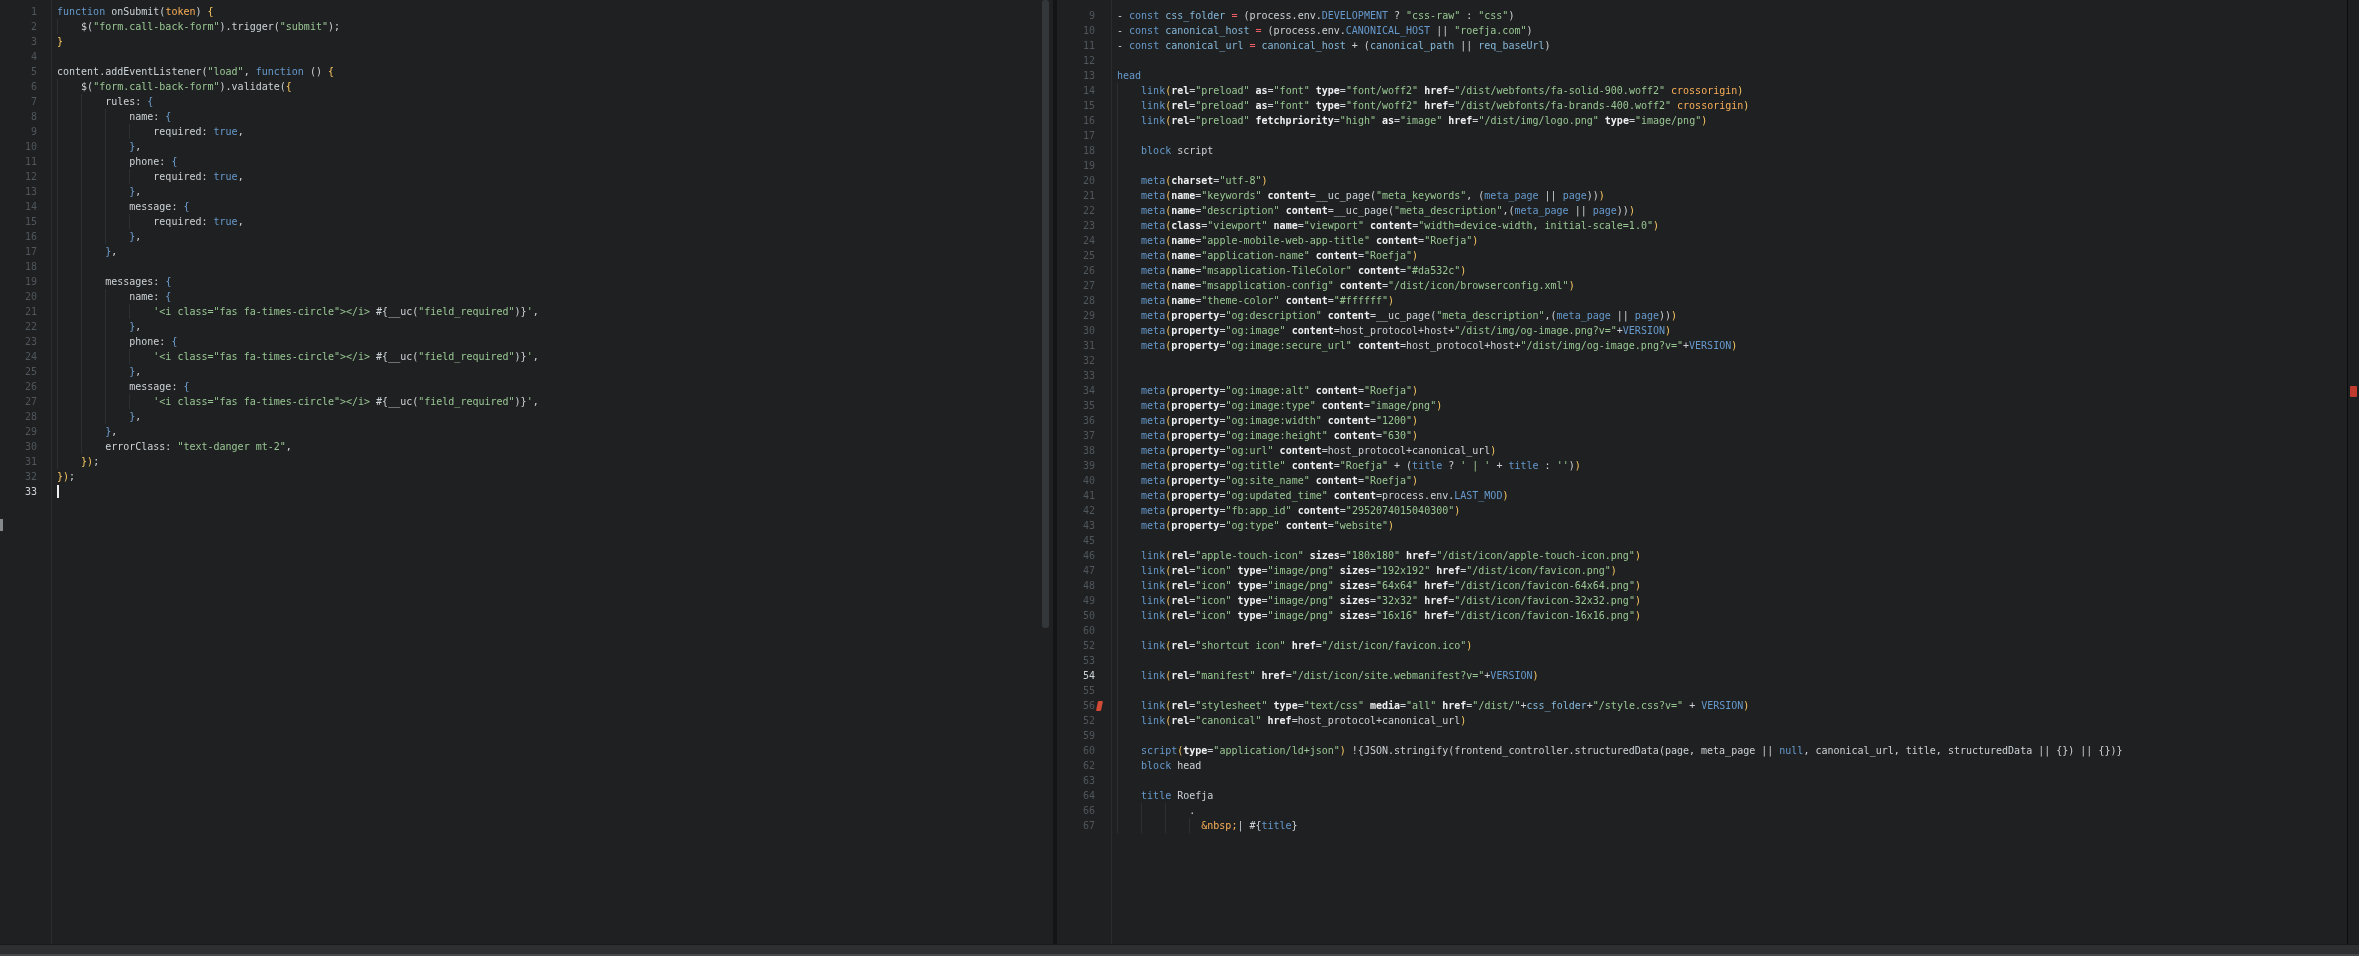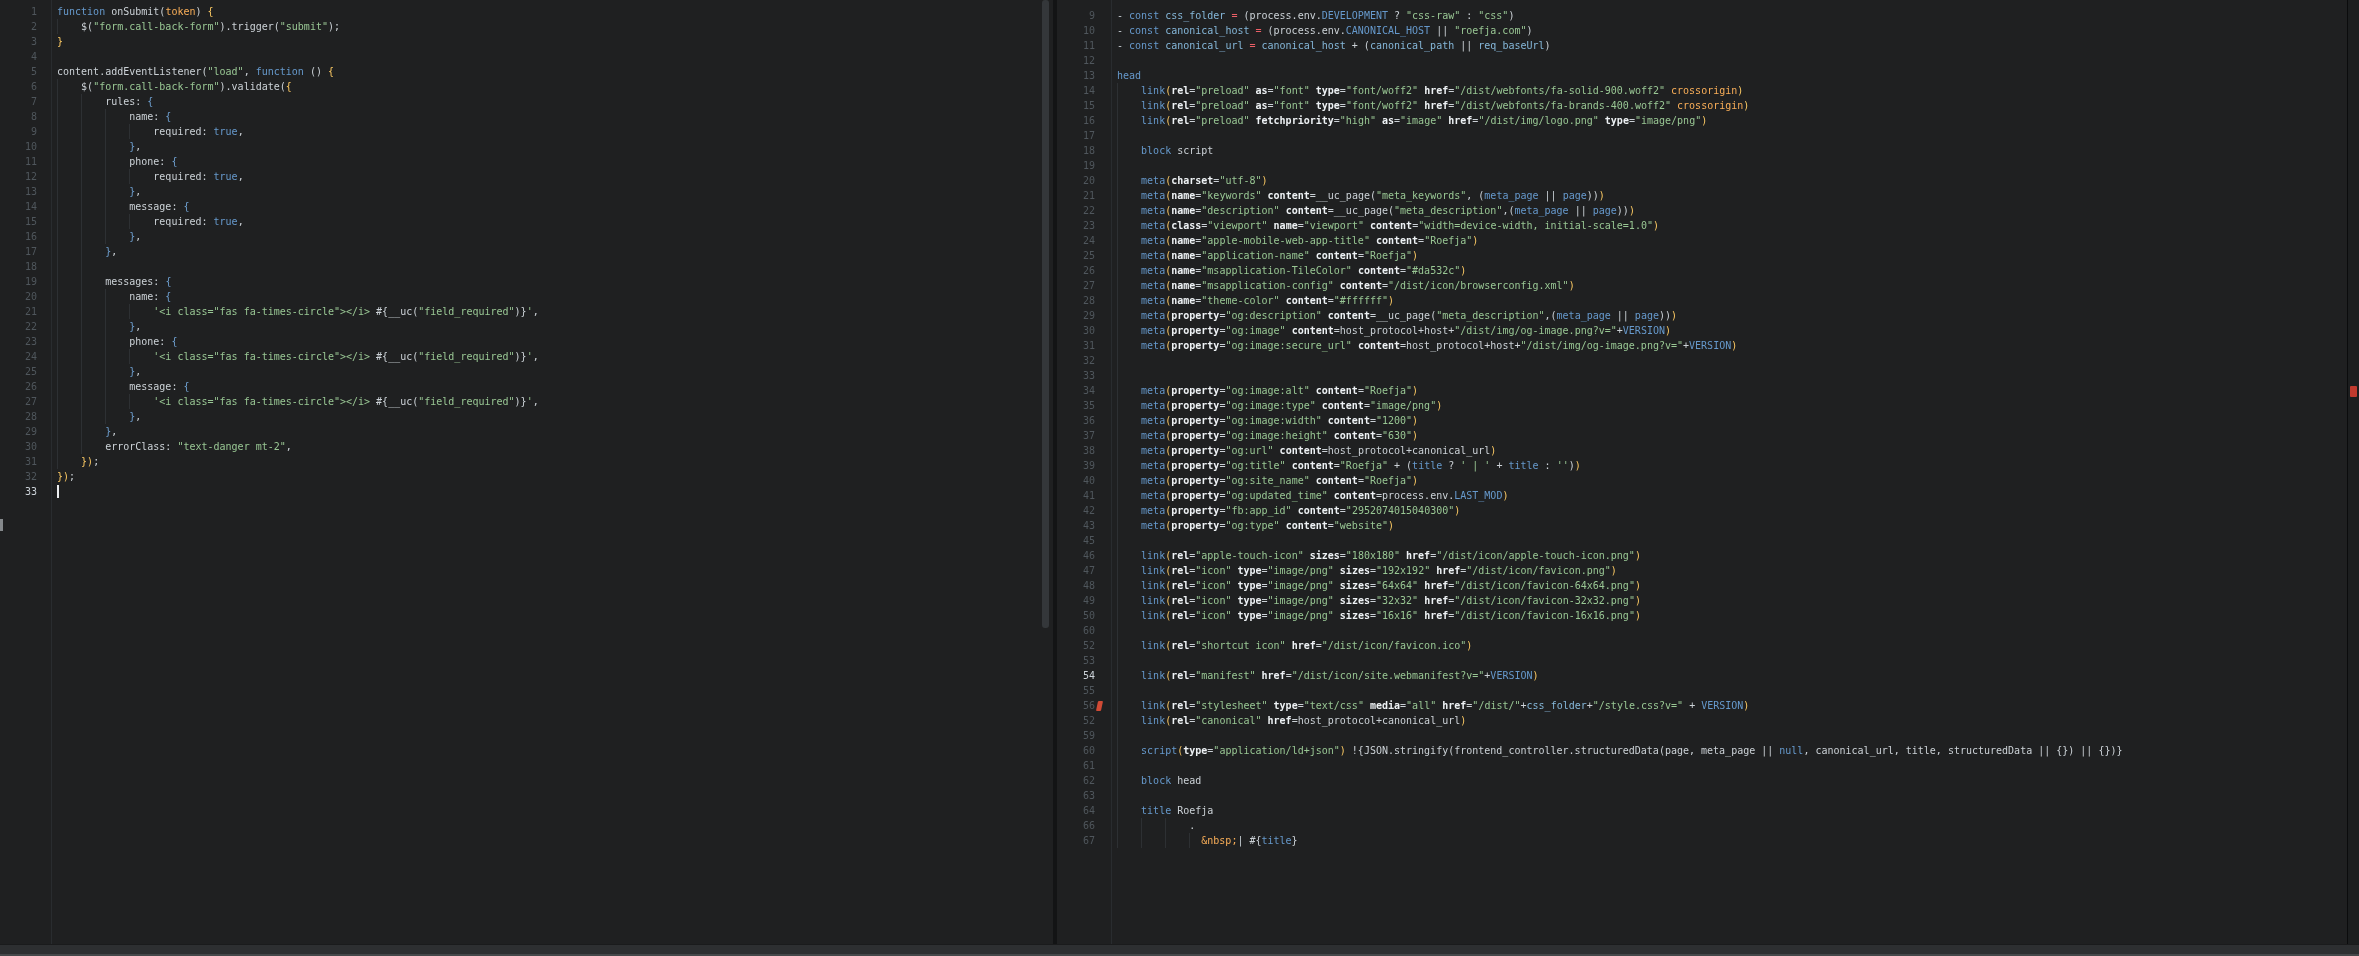--- a/index.html
+++ b/index.html
@@ -393,24 +393,20 @@
       </div>
       <div class="row">
         <span class="ln">59</span>
         <span class="code"><span class="ind" style="width: 4ch;"></span></span>
       </div>
       <div class="row">
         <span class="ln">60</span>
         <span class="code"><span class="ind" style="width: 4ch;"></span><span class="tk-kw">script</span><span class="tk-br">(</span><span class="tk-at">type</span><span class="tk-fg">=</span><span class="tk-str">"application/ld+json"</span><span class="tk-br">)</span><span class="tk-fg"> !{JSON.stringify(frontend_controller.structuredData(page, meta_page || </span><span class="tk-kw">null</span><span class="tk-fg">, canonical_url, title, structuredData || {}) || {})}</span></span>
       </div>
       <div class="row">
-        <span class="ln">61</span>
-        <span class="code"><span class="ind" style="width: 4ch;"></span></span>
-      </div>
-      <div class="row">
         <span class="ln">62</span>
         <span class="code"><span class="ind" style="width: 4ch;"></span><span class="tk-kw">block</span><span class="tk-fg"> head</span></span>
       </div>
       <div class="row">
         <span class="ln">63</span>
         <span class="code"><span class="ind" style="width: 4ch;"></span></span>
       </div>
       <div class="row">
         <span class="ln">64</span>
         <span class="code"><span class="ind" style="width: 4ch;"></span><span class="tk-kw">title</span><span class="tk-fg"> Roefja</span></span>

